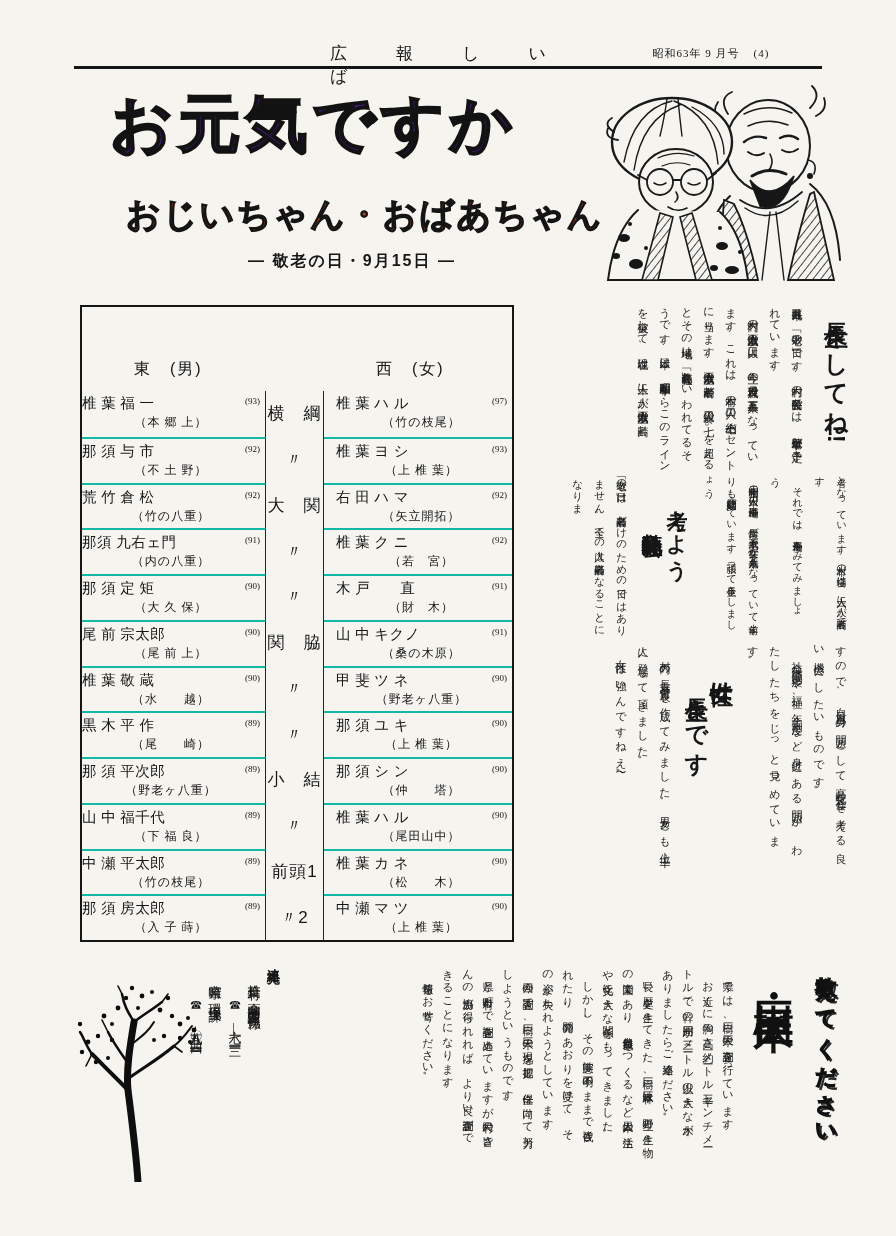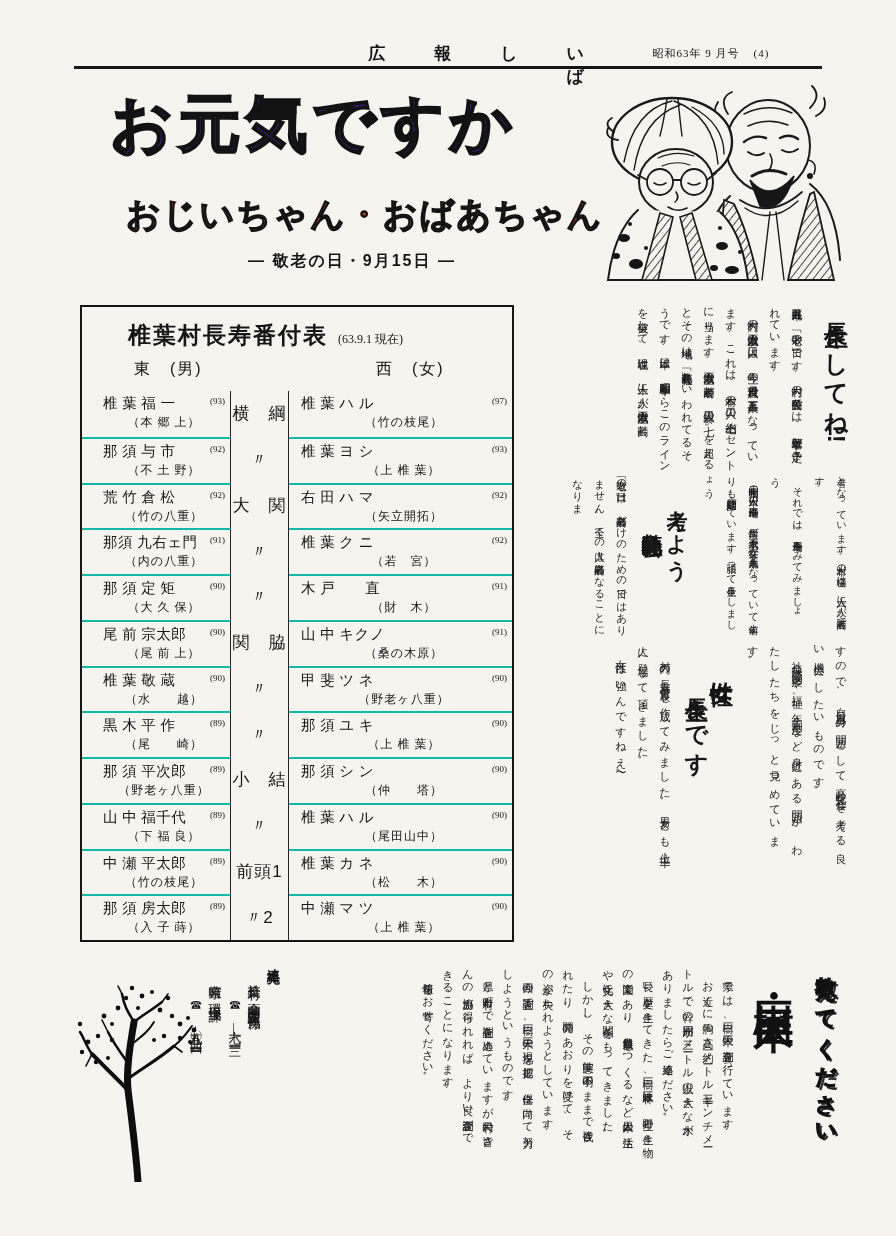--- a/index.html
+++ b/index.html
@@ -3,22 +3,22 @@
 <meta charset="utf-8">
 <style>
   html,body{margin:0;padding:0;}
   body{
     width:896px;height:1236px;position:relative;overflow:hidden;
     background:#f5f4ef;color:#161616;
     font-family:"Liberation Serif",serif;
   }
   .abs{position:absolute;}
   
-  #masthead{left:330px;top:42px;width:270px;text-align:right;
-    font-size:17px;letter-spacing:16px;font-weight:700;}
+  #masthead{left:330px;top:42px;width:270px;text-align:left;
+    font-size:17px;letter-spacing:16px;font-weight:400;}
   #issue{left:600px;top:46px;width:222px;text-align:center;font-size:11px;letter-spacing:1px;}
   #issue .pageno{margin-left:14px;}
   #rule{left:74px;top:66px;width:748px;height:3px;background:#141414;}
   
   #hero-title{left:110px;top:82px;font-family:"Liberation Sans",sans-serif;
     font-size:62px;font-weight:900;letter-spacing:5px;color:#4c1d95;
     -webkit-text-stroke:2.2px #121212;}
   #hero-sub{left:126px;top:192px;font-family:"Liberation Sans",sans-serif;
     font-size:34px;font-weight:900;letter-spacing:2px;color:#c2410c;
     -webkit-text-stroke:1.3px #141414;}
@@ -29,21 +29,21 @@
   #tbl-title{position:absolute;left:46px;top:13px;font-family:"Liberation Sans",sans-serif;
     font-size:23px;font-weight:800;letter-spacing:2px;white-space:nowrap;}
   #tbl-title .asof{font-family:"Liberation Serif",serif;font-size:12px;font-weight:400;
     letter-spacing:0;margin-left:10px;}
   .hdr{position:absolute;top:52px;font-family:"Liberation Sans",sans-serif;
     font-size:16px;font-weight:400;letter-spacing:2px;}
   #hdr-east{left:52px;} #hdr-west{left:256px;margin-left:38px;}
   #grid{position:absolute;left:0;right:0;top:84px;bottom:0;display:flex;flex-direction:column;}
   .trow{flex:1;display:flex;min-height:0;}
   .trow + .trow .c-east,.trow + .trow .c-west{border-top:2px solid #14b8a6;}
-  .c-east{width:149px;border-right:1.5px solid #222;padding:3px 5px 0 21px;box-sizing:border-box;}
+  .c-east{width:184px;border-right:1.5px solid #222;padding:3px 5px 0 0;box-sizing:border-box;}
   .c-rank{width:58px;border-right:1.5px solid #222;display:flex;align-items:center;
     justify-content:center;font-family:"Liberation Sans",sans-serif;font-size:17px;
     font-weight:500;letter-spacing:1px;box-sizing:border-box;}
   .c-west{flex:1;padding:3px 5px 0 12px;box-sizing:border-box;}
   .nm{display:flex;justify-content:space-between;align-items:flex-start;
     font-size:14.5px;letter-spacing:0.5px;white-space:nowrap;}
   .age{font-size:9px;padding-top:2px;letter-spacing:0;}
   .pl{font-size:12px;text-align:center;letter-spacing:1px;margin-top:1px;white-space:nowrap;}
   
   .art{position:absolute;writing-mode:vertical-rl;}
@@ -146,23 +146,20 @@
         <ellipse cx="142" cy="188" rx="4" ry="3"></ellipse>
       <circle cx="58" cy="144" r="2"></circle>
         <circle cx="74" cy="168" r="2"></circle>
       <circle cx="148" cy="148" r="2"></circle>
         <circle cx="168" cy="172" r="2"></circle>
     </g>
   </g>
 </svg>
 
 <div class="abs" id="rank-table">
-  <div id="tbl-title">
-    <span>椎葉村長寿番付表</span><span class="asof">(63.9.1 現在)</span>
-  </div>
   <div class="hdr" id="hdr-east">東　(男)</div>
   <div class="hdr" id="hdr-west">西　(女)</div>
   <div id="grid">
 
     <div class="trow">
       <div class="c-east">
           <div class="nm">
             <span>椎 葉 福 一</span>
             <span class="age">(93)</span>
           </div>

